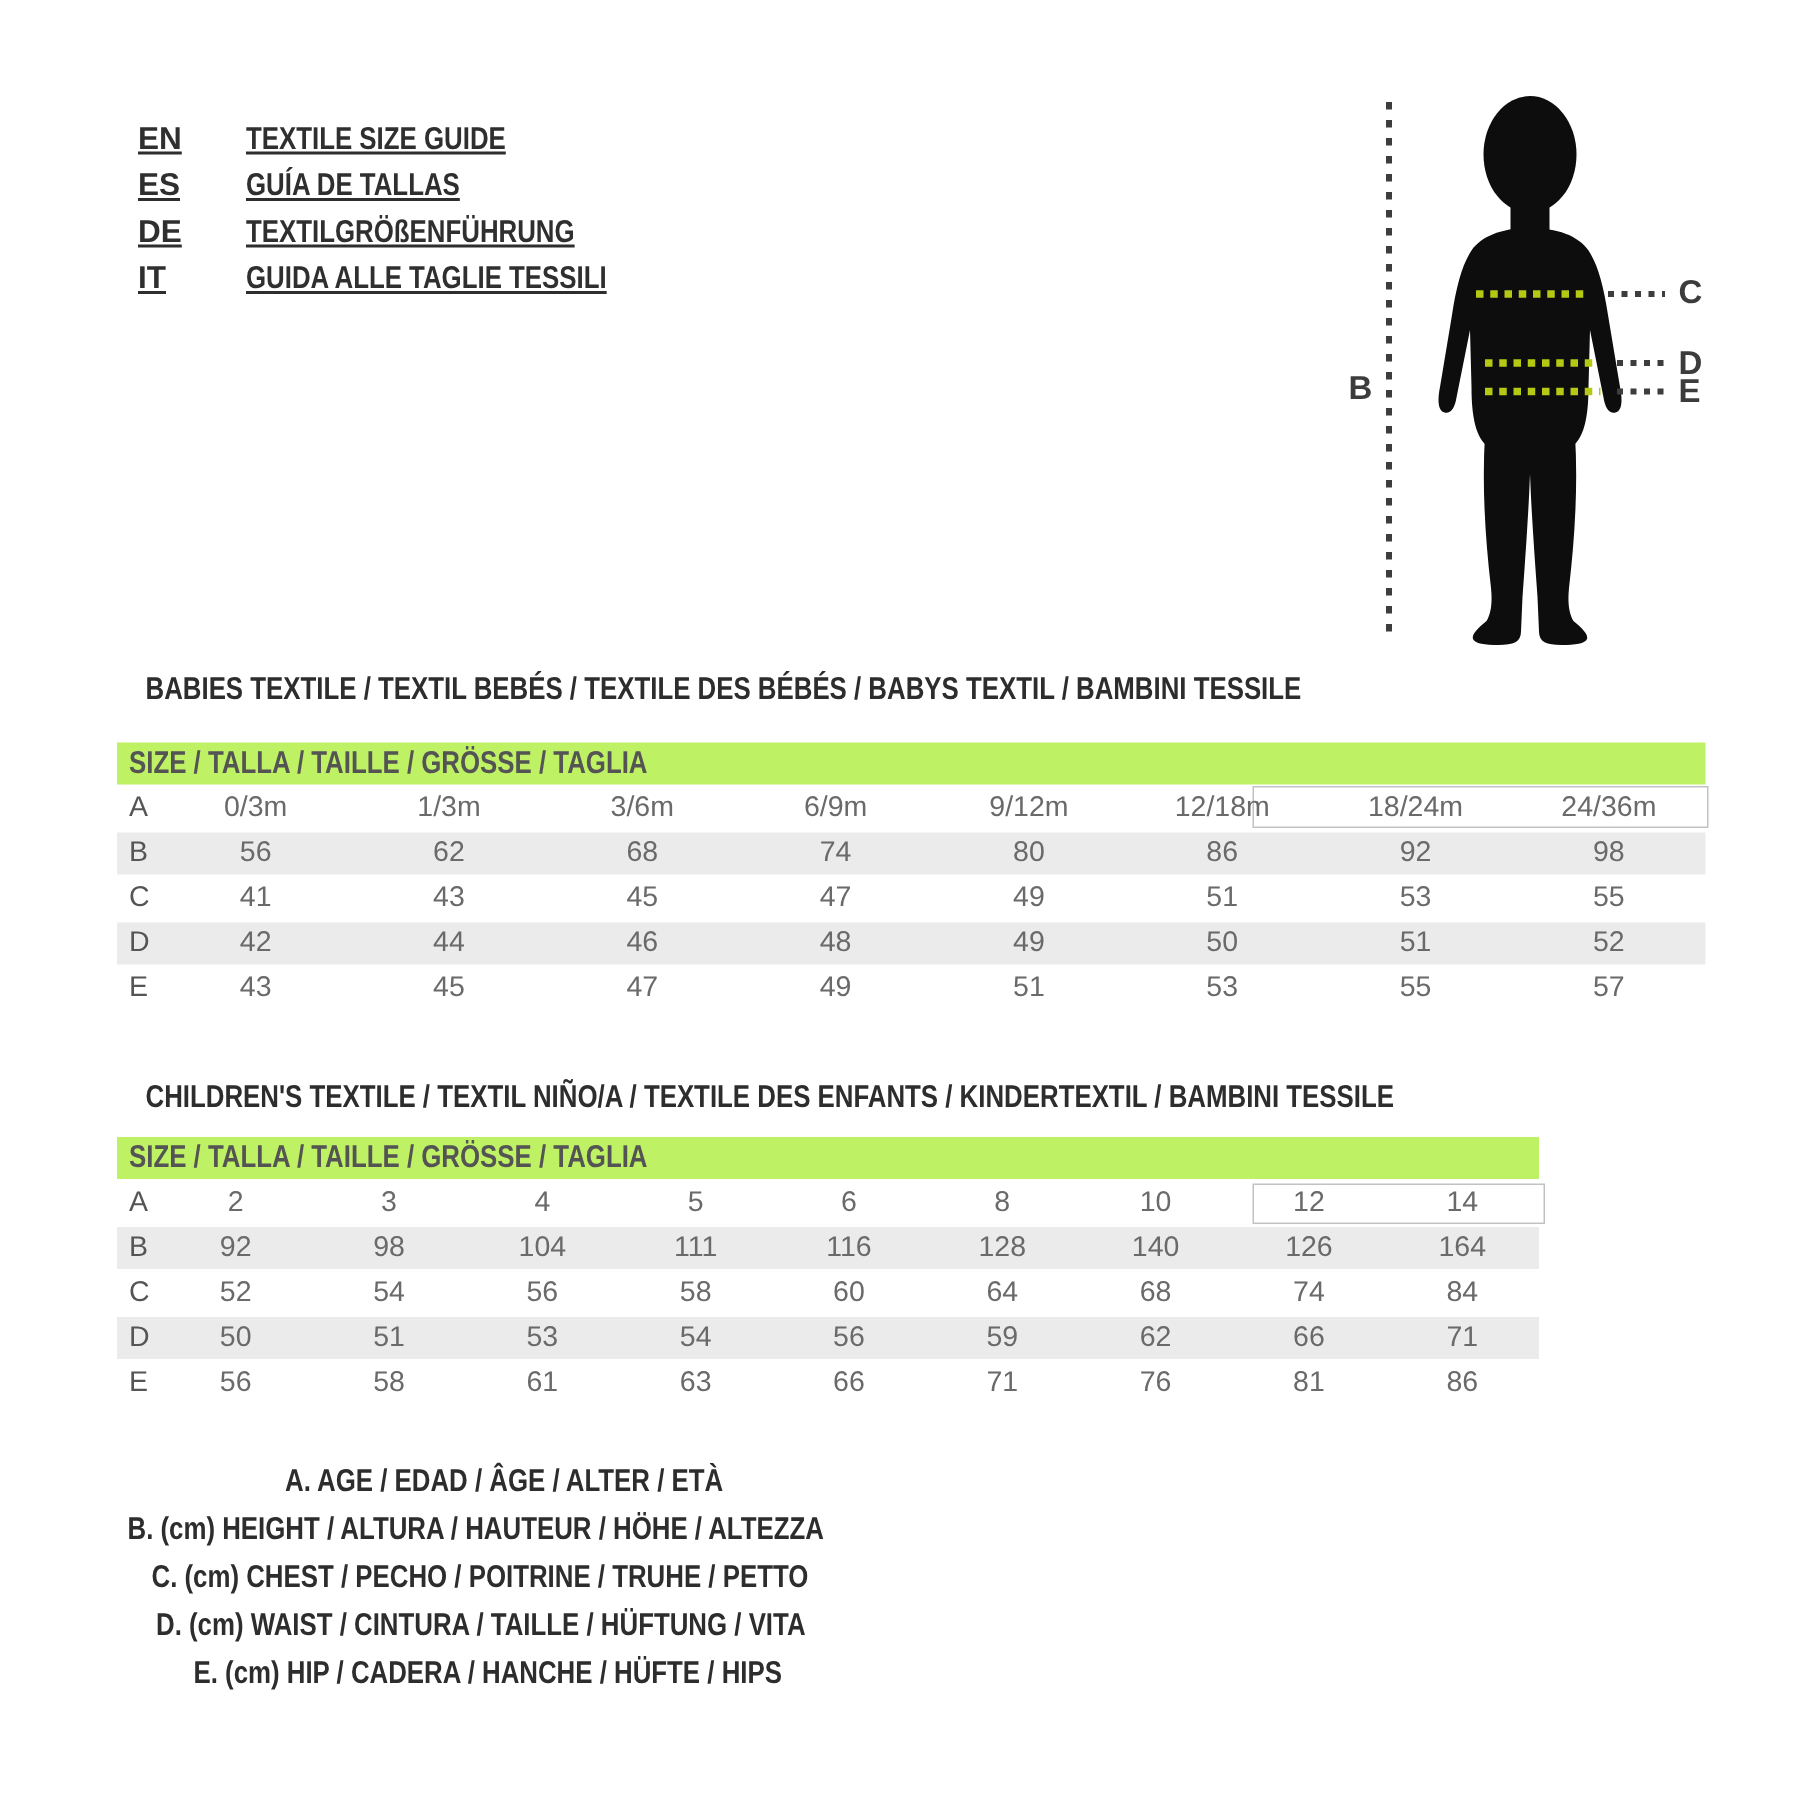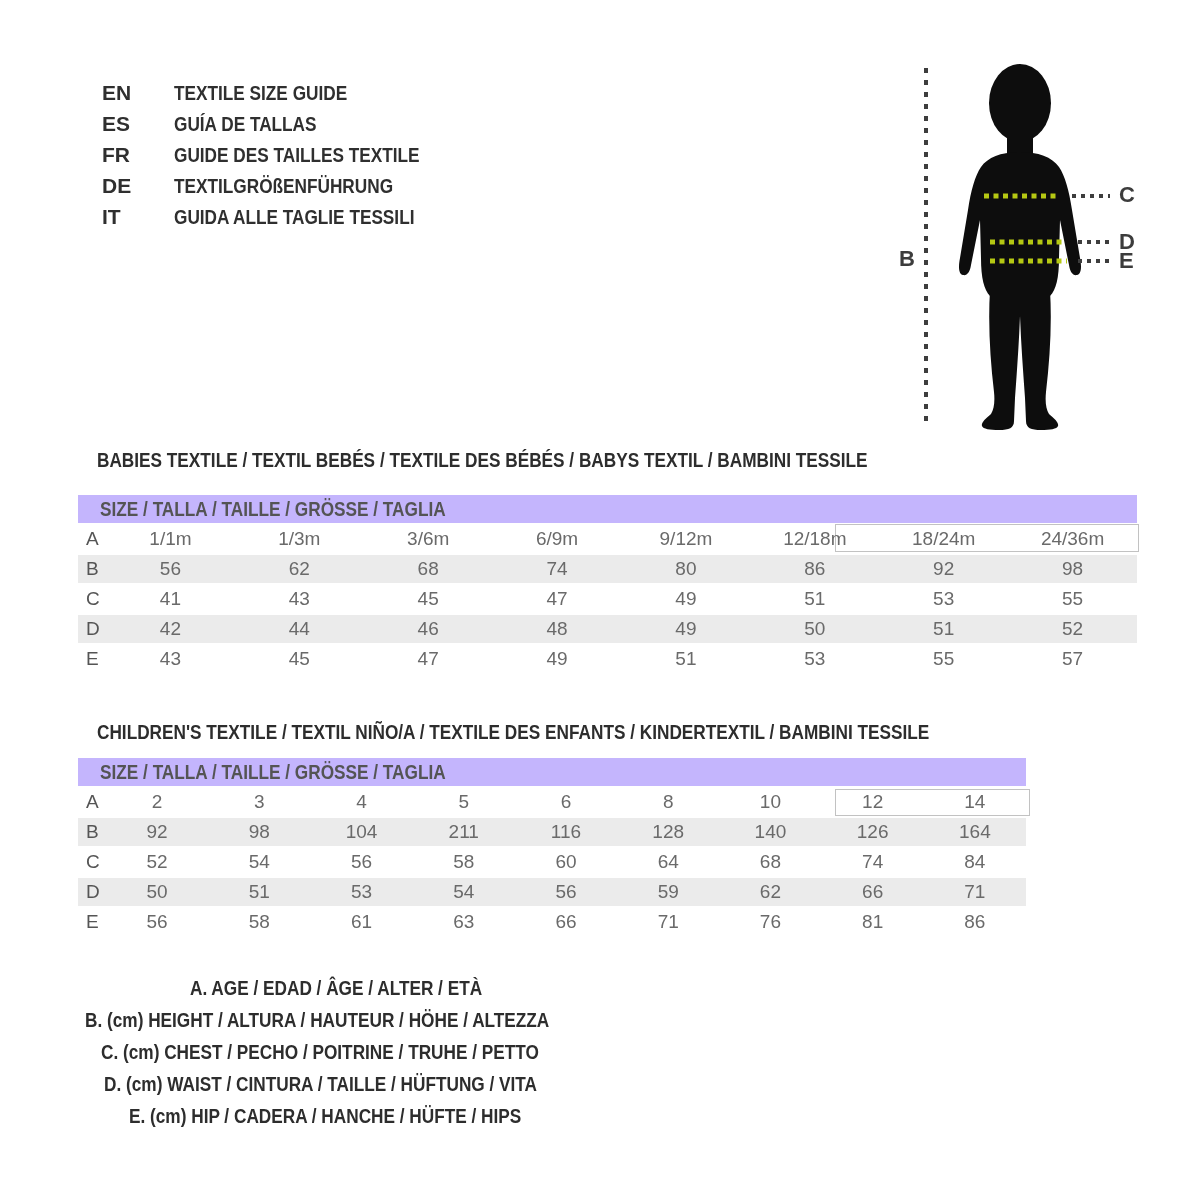--- a/index.html
+++ b/index.html
@@ -7,21 +7,21 @@
   html,body { background:#ffffff; }
   body {
     width:1200px; height:1200px; position:relative; overflow:hidden;
     font-family:"Liberation Sans","DejaVu Sans",sans-serif;
     color:#2e2e2e;
   }
   .abs { position:absolute; }
   .cond { display:inline-block; transform:scaleX(0.82); transform-origin:0 50%; white-space:nowrap; }
 
   
-  .lang-block { left:102px; top:77px; }
+  .lang-block { left:92px; top:77px;text-decoration:underline; }
   .lang-row { display:flex; height:31px; align-items:center; font-weight:bold; font-size:21px; color:#2f2f2f; }
   .lang-code { width:72px; flex:0 0 72px; }
 
   
   .figure-svg { left:920px; top:58px; }
   .mlabel { font-weight:bold; font-size:22px; color:#3c3c3c; line-height:20px; }
 
   
   .sec-title { left:85px; font-weight:bold; font-size:21px; color:#2d2d2d; line-height:22px;margin-left:12px; }
   .t-babies   { top:449px; }
@@ -30,22 +30,22 @@
   
   .hl-box { background:#ffffff; border:1px solid #c2c2c2; z-index:1; }
   .hl-babies   { left:835px; top:524px; width:304px; height:28px; }
   .hl-children { left:835px; top:789px; width:195px; height:27px; }
 
   
   .size-table { z-index:2; }
   .babies-table   { left:78px; top:495px; width:1059px; }
   .children-table { left:78px; top:758px; width:948px;  }
   .thead {
-    height:28px; line-height:28px; background:#c4b5fd; color:#545454;
-    font-weight:bold; font-size:21px; padding-left:22px; margin-bottom:2px;
+    height:28px; line-height:28px; background:#bef264; color:#545454;
+    font-weight:bold; font-size:21px; padding-left:8px; margin-bottom:2px;
   }
   .trow { display:flex; height:28px; line-height:28px; margin-bottom:2px; font-size:19px; color:#6a6a6a; }
   .trow.stripe { background:#ebebeb; }
   .tlabel { flex:0 0 28px; padding-left:8px; color:#555555; }
   .tcell { flex:1 1 0; text-align:center; }
 
   
   .legend-block { left:85px; top:972px; }
   .legend-line { height:32px; line-height:32px; font-weight:bold; font-size:21px; color:#2d2d2d;text-align:center; }
 </style>
@@ -55,24 +55,20 @@
 <div>
 
   <section class="abs lang-block">
     <div class="lang-row">
       <span class="lang-code">EN</span>
       <span class="cond">TEXTILE SIZE GUIDE</span>
     </div>
     <div class="lang-row">
       <span class="lang-code">ES</span>
       <span class="cond">GUÍA DE TALLAS</span>
-    </div>
-    <div class="lang-row">
-      <span class="lang-code">FR</span>
-      <span class="cond">GUIDE DES TAILLES TEXTILE</span>
     </div>
     <div class="lang-row">
       <span class="lang-code">DE</span>
       <span class="cond">TEXTILGRÖßENFÜHRUNG</span>
     </div>
     <div class="lang-row">
       <span class="lang-code">IT</span>
       <span class="cond">GUIDA ALLE TAGLIE TESSILI</span>
     </div>
   </section>
@@ -117,21 +113,21 @@
   <div class="abs sec-title t-babies">
     <span class="cond">BABIES TEXTILE / TEXTIL BEBÉS / TEXTILE DES BÉBÉS / BABYS TEXTIL  / BAMBINI TESSILE</span>
   </div>
   <div class="abs hl-box hl-babies"></div>
   <div class="abs size-table babies-table">
     <div class="thead">
       <span class="cond">SIZE / TALLA / TAILLE / GRÖSSE / TAGLIA</span>
     </div>
   <div class="trow">
         <span class="tlabel">A</span>
-        <span class="tcell">1/1m</span>
+        <span class="tcell">0/3m</span>
         <span class="tcell">1/3m</span>
         <span class="tcell">3/6m</span>
         <span class="tcell">6/9m</span>
         <span class="tcell">9/12m</span>
         <span class="tcell">12/18m</span>
         <span class="tcell">18/24m</span>
         <span class="tcell">24/36m</span>
       </div>
       <div class="trow stripe">
         <span class="tlabel">B</span>
@@ -197,21 +193,21 @@
         <span class="tcell">8</span>
         <span class="tcell">10</span>
         <span class="tcell">12</span>
         <span class="tcell">14</span>
       </div>
       <div class="trow stripe">
         <span class="tlabel">B</span>
         <span class="tcell">92</span>
         <span class="tcell">98</span>
         <span class="tcell">104</span>
-        <span class="tcell">211</span>
+        <span class="tcell">111</span>
         <span class="tcell">116</span>
         <span class="tcell">128</span>
         <span class="tcell">140</span>
         <span class="tcell">126</span>
         <span class="tcell">164</span>
       </div>
       <div class="trow">
         <span class="tlabel">C</span>
         <span class="tcell">52</span>
         <span class="tcell">54</span>

